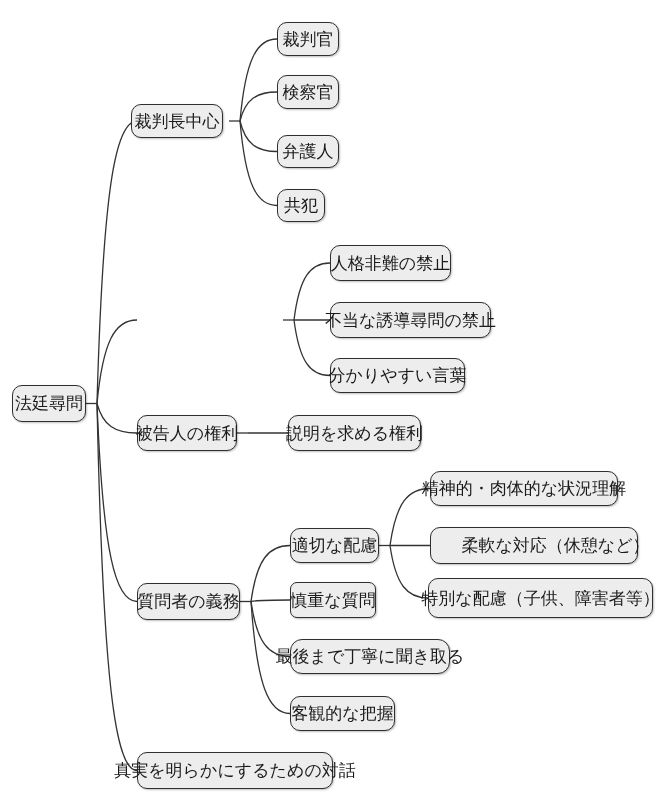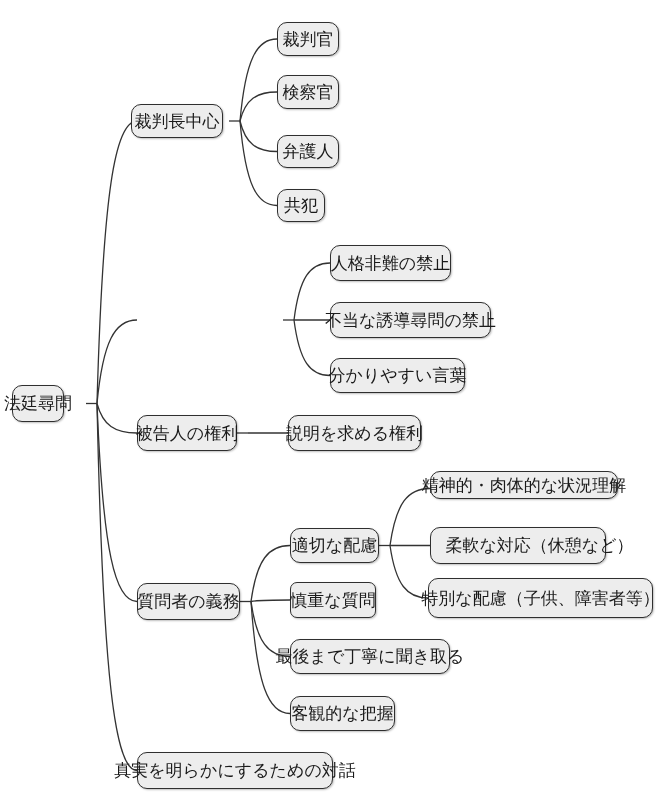--- a/index.html
+++ b/index.html
@@ -69,33 +69,33 @@
       <path d="M 240 601.5 L 251 601.5"></path>
       <path d="M 251 601.5 C 256.85 559.5, 268.55 545.5, 290 545.5"></path>
       <path d="M 251 601.5 C 256.85 600.375, 268.55 600, 290 600"></path>
       <path d="M 251 601.5 C 256.85 642.75, 268.55 656.5, 290 656.5"></path>
       <path d="M 251 601.5 C 256.85 685.5, 268.55 713.5, 290 713.5"></path>
       <path d="M 379 545.5 L 390 545.5"></path>
       <path d="M 390 545.5 C 396 502.75, 408 488.5, 430 488.5"></path>
       <path d="M 390 545.5 C 396 545.5, 408 545.5, 430 545.5"></path>
       <path d="M 390 545.5 C 395.7 584.875, 407.1 598, 428 598"></path>
     </svg>
-<div class="node" style="left: 12px; top: 385px; width: 52px; height: 37px;">法廷尋問</div>
+<div class="node" style="left: 12px; top: 385px; width: 74px; height: 37px;">法廷尋問</div>
     <div class="node" style="left: 131px; top: 104px; width: 92px; height: 34px;">裁判長中心</div>
     <div class="node" style="left: 277px; top: 22px; width: 62px; height: 34px;">裁判官</div>
     <div class="node" style="left: 277px; top: 75px; width: 62px; height: 34px;">検察官</div>
     <div class="node" style="left: 277px; top: 135px; width: 62px; height: 33px;">弁護人</div>
     <div class="node" style="left: 277px; top: 189px; width: 48px; height: 33px;">共犯</div>
     <div class="node" style="left: 330px; top: 245px; width: 121px; height: 36px;">人格非難の禁止</div>
     <div class="node" style="left: 330px; top: 302px; width: 161px; height: 36px;">不当な誘導尋問の禁止</div>
     <div class="node" style="left: 330px; top: 358px; width: 135px; height: 35px;">分かりやすい言葉</div>
     <div class="node" style="left: 137px; top: 415px; width: 100px; height: 36px;">被告人の権利</div>
     <div class="node" style="left: 288px; top: 415px; width: 133px; height: 36px;">説明を求める権利</div>
     <div class="node" style="left: 137px; top: 583px; width: 103px; height: 37px;">質問者の義務</div>
     <div class="node" style="left: 290px; top: 528px; width: 89px; height: 35px;">適切な配慮</div>
-    <div class="node" style="left: 430px; top: 471px; width: 188px; height: 28px;">精神的・肉体的な状況理解</div>
-    <div class="node" style="left: 430px; top: 527px; width: 176px; height: 37px; padding-left: 43px;">柔軟な対応（休憩など）</div>
+    <div class="node" style="left: 430px; top: 471px; width: 188px; height: 35px;">精神的・肉体的な状況理解</div>
+    <div class="node" style="left: 430px; top: 527px; width: 208px; height: 37px; padding-left: 43px;">柔軟な対応（休憩など）</div>
     <div class="node" style="left: 428px; top: 578px; width: 225px; height: 40px;">特別な配慮（子供、障害者等）</div>
     <div class="node" style="left: 290px; top: 582px; width: 86px; height: 36px; border-radius: 7px;">慎重な質問</div>
-    <div class="node" style="left: 290px; top: 639px; width: 160px; height: 35px;">最後まで丁寧に聞き取る</div>
+    <div class="node" style="left: 290px; top: 639px; width: 160px; height: 35px; border-radius: 12px;">最後まで丁寧に聞き取る</div>
     <div class="node" style="left: 290px; top: 696px; width: 105px; height: 35px;">客観的な把握</div>
     <div class="node" style="left: 137px; top: 752px; width: 196px; height: 37px;">真実を明らかにするための対話</div>
   </div>
 
 </body></html>

